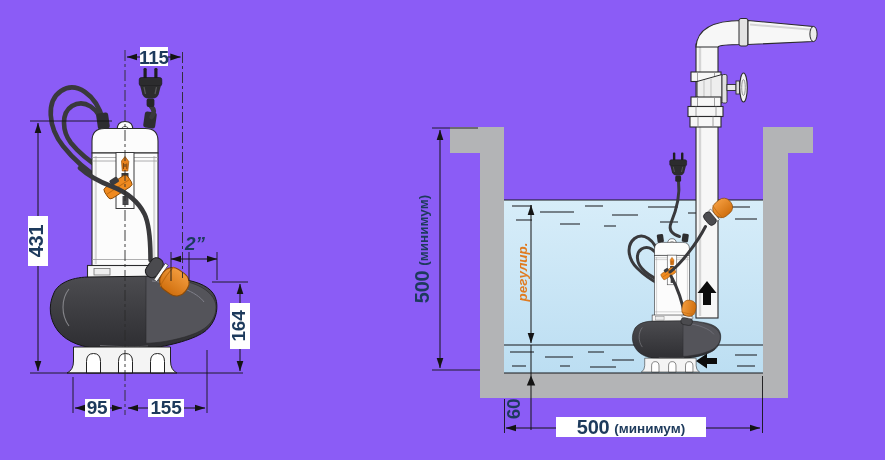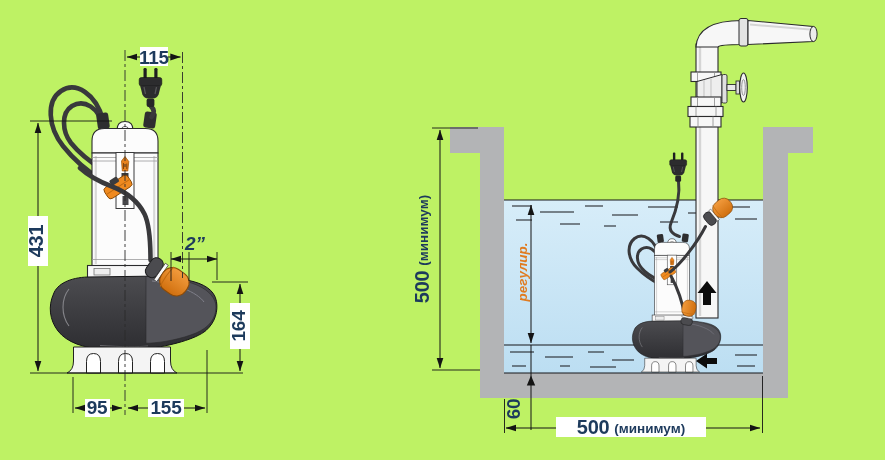--- a/index.html
+++ b/index.html
@@ -1,16 +1,16 @@
 <!DOCTYPE html>
 <html><head>
 <meta charset="utf-8">
 <style>
   html,body{margin:0;padding:0;background:#fff;}
-  .stage{position:relative;width:885px;height:460px;background:#bef264;overflow:hidden;
+  .stage{position:relative;width:885px;height:460px;background:#8b5cf6;overflow:hidden;
          font-family:"Liberation Sans",sans-serif;}
   svg{display:block;}
   .dl{stroke:#141414;stroke-width:1;fill:none;}
   .ext{stroke:#141414;stroke-width:0.9;fill:none;}
   .cl{stroke:#2a2a2a;stroke-width:0.9;fill:none;stroke-dasharray:11 3 3 3;}
   .wline{stroke:#17171a;stroke-width:1.2;fill:none;}
   .wdash{stroke:#17171a;stroke-width:1.1;fill:none;}
   .mech{fill:#f7f7f7;stroke:#2b2b2d;stroke-width:1.1;}
   .mechw{fill:#fcfcfc;stroke:#2b2b2d;stroke-width:1.1;}
   .shade{stroke:#d8d8d8;stroke-width:2.2;fill:none;}

